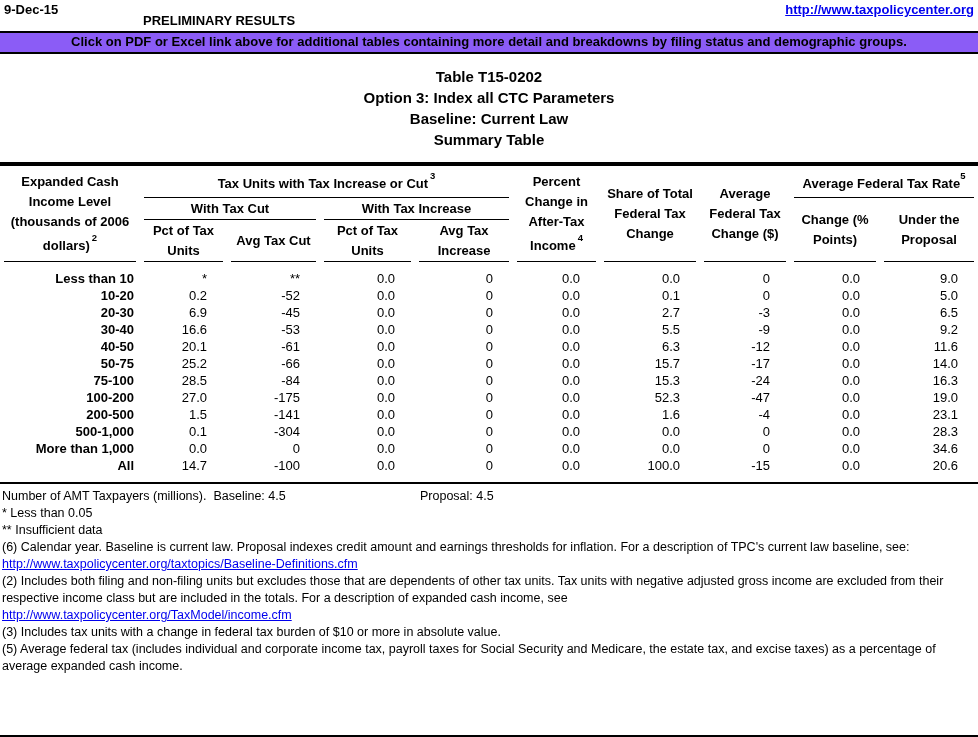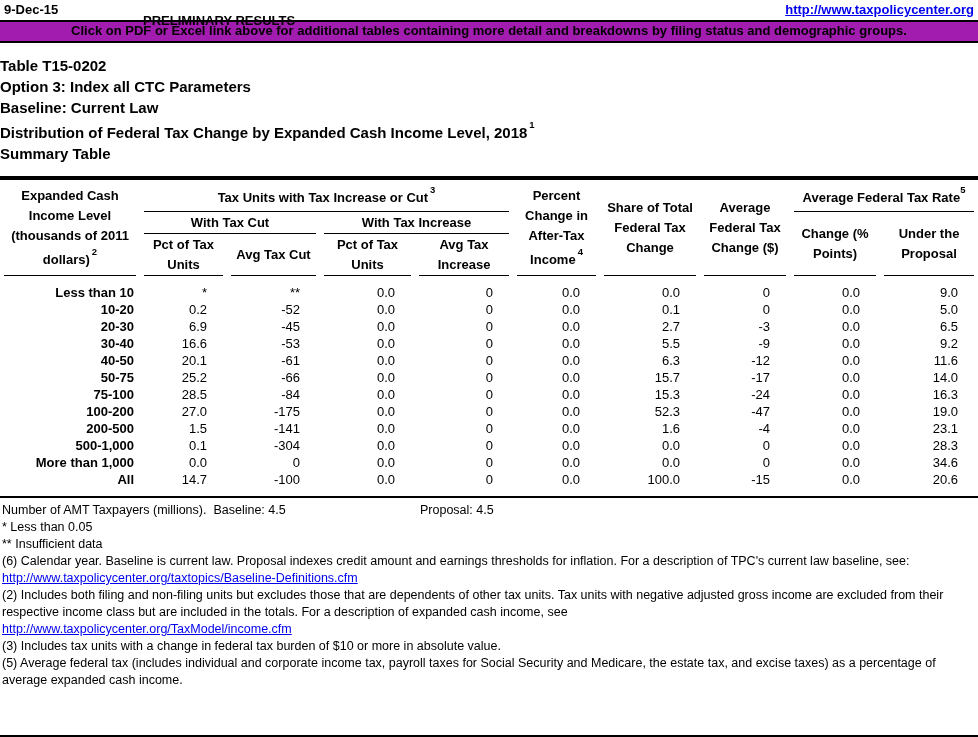--- a/index.html
+++ b/index.html
@@ -4,33 +4,33 @@
 <style>
   * { margin: 0; padding: 0; box-sizing: border-box; }
   html, body { background: #ffffff; }
   body {
     width: 978px; height: 737px;
     position: relative; overflow: hidden;
     font-family: "Liberation Sans", sans-serif;
     color: #000;
   }
   
-  .topbar { position: relative; height: 20px; font-size: 13px; font-weight: bold; }
+  .topbar { position: relative; height: 31px; font-size: 13px; font-weight: bold; }
   .topbar .date   { position: absolute; left: 4px; top: 2px; }
   .topbar .prelim { position: absolute; left: 143px; top: 13px; }
   .topbar .toplink{ position: absolute; right: 4px; top: 2px; font-weight: bold; text-decoration: underline; }
   a { color: #0000EE; text-decoration: underline; cursor: pointer; }
   
   .banner {
     border-top: 2px solid #000; border-bottom: 2px solid #000;
     text-align: center; font-weight: bold; font-size: 13px;
     padding: 1px 0 2px 0; line-height: 16px;
   }
   
-  .titles { margin: 12px 0; text-align: left; font-weight: bold; font-size: 15px; line-height: 21px; }
+  .titles { margin: 12px 0; text-align: center; font-weight: bold; font-size: 15px; line-height: 21px; }
   sup { font-size: 9.5px; position: relative; top: -4px; margin-left: 2px; font-weight: bold; }
   sup.nogap { margin-left: 0; }
   
   .double-rule { height: 2px; border-top: 2px solid #000; border-bottom: 2px solid #000; }
   .bottom-rule { position: absolute; left: 0; bottom: 0; width: 978px; height: 2px; background: #000; }
   
   table { width: 978px; table-layout: fixed; border-collapse: collapse; border-bottom: 2px solid #000; }
   th { position: relative; vertical-align: middle; font-weight: bold; font-size: 13px; line-height: 20px; text-align: center; padding: 0 5px; }
   .ul { position: absolute; left: 4px; right: 4px; bottom: 0; border-bottom: 1.5px solid #000; }
   thead tr.rA th { height: 32px; }
@@ -47,50 +47,49 @@
 </style>
 </head>
 <body>
 
 <div class="topbar">
   <span class="date">9-Dec-15</span>
   <span class="prelim">PRELIMINARY RESULTS</span>
   <a class="toplink" href="#">http://www.taxpolicycenter.org</a>
 </div>
 
-<div class="banner" style="background: #a21caf;">
+<div class="banner" style="background: #8b5cf6;">
   <span>Click on PDF or Excel link above for additional tables containing more detail and breakdowns by filing status and demographic groups.</span>
 </div>
 
 <div class="titles">
   <div>Table T15-0202</div>
   <div>Option 3: Index all CTC Parameters</div>
   <div>Baseline: Current Law</div>
-  <div><span>Distribution of Federal Tax Change by Expanded Cash Income Level, 2018</span><sup>1</sup></div>
   <div>Summary Table</div>
 </div>
 
 <div class="double-rule"></div>
 
 <table>
   <colgroup>
     <col style="width:140px">
       <col style="width:87px">
       <col style="width:93px">
       <col style="width:95px">
       <col style="width:98px">
     <col style="width:87px">
       <col style="width:100px">
       <col style="width:90px">
       <col style="width:90px">
       <col style="width:98px">
   </colgroup>
   <thead>
     <tr class="rA">
-      <th rowspan="3"><span>Expanded Cash Income Level (thousands of 2011 dollars)</span><sup>2</sup><span class="ul"></span></th>
+      <th rowspan="3"><span>Expanded Cash Income Level (thousands of 2006 dollars)</span><sup>2</sup><span class="ul"></span></th>
       <th colspan="4"><span>Tax Units with Tax Increase or Cut</span><sup>3</sup><span class="ul"></span></th>
       <th rowspan="3"><span>Percent Change in After-Tax Income</span><sup>4</sup><span class="ul"></span></th>
       <th rowspan="3"><span>Share of Total Federal Tax Change</span><span class="ul"></span></th>
       <th rowspan="3"><span>Average Federal Tax Change ($)</span><span class="ul"></span></th>
       <th colspan="2"><span>Average Federal Tax Rate</span><sup class="nogap">5</sup><span class="ul"></span></th>
     </tr>
     <tr class="rB">
       <th colspan="2"><span>With Tax Cut</span><span class="ul"></span></th>
       <th colspan="2"><span>With Tax Increase</span><span class="ul"></span></th>
       <th rowspan="2"><span>Change (% Points)</span><span class="ul"></span></th>

